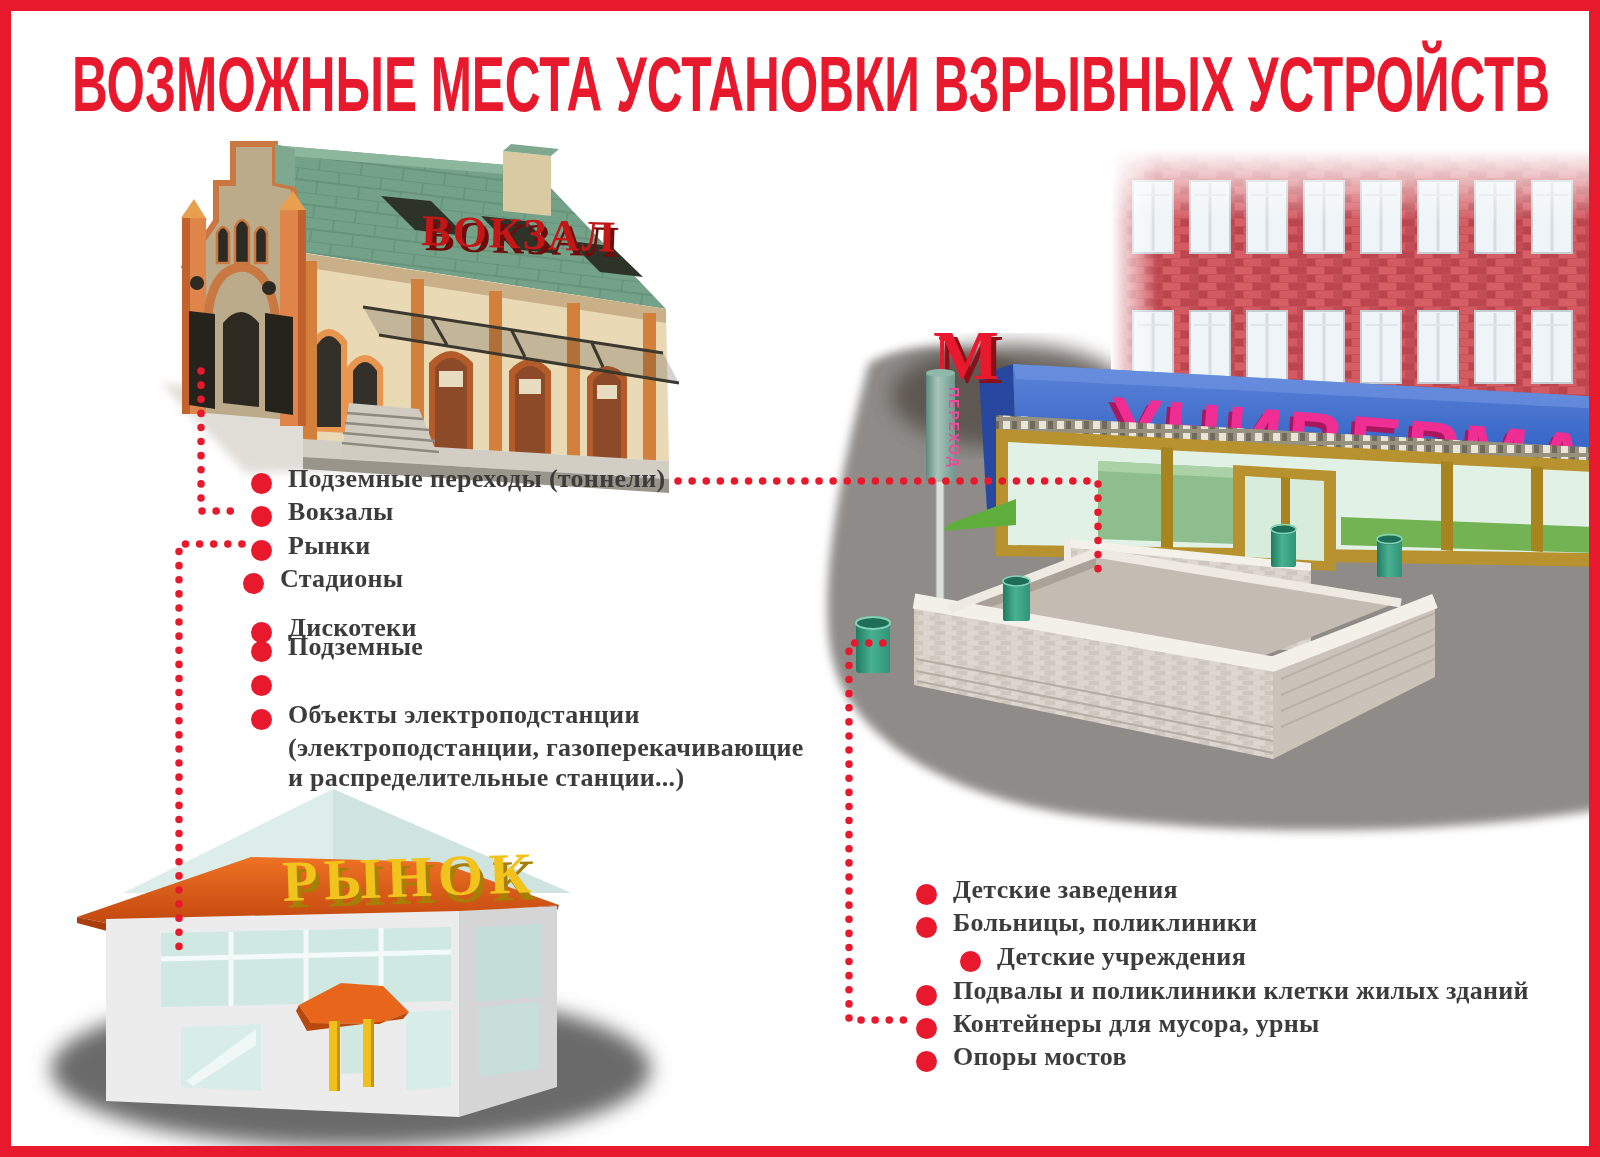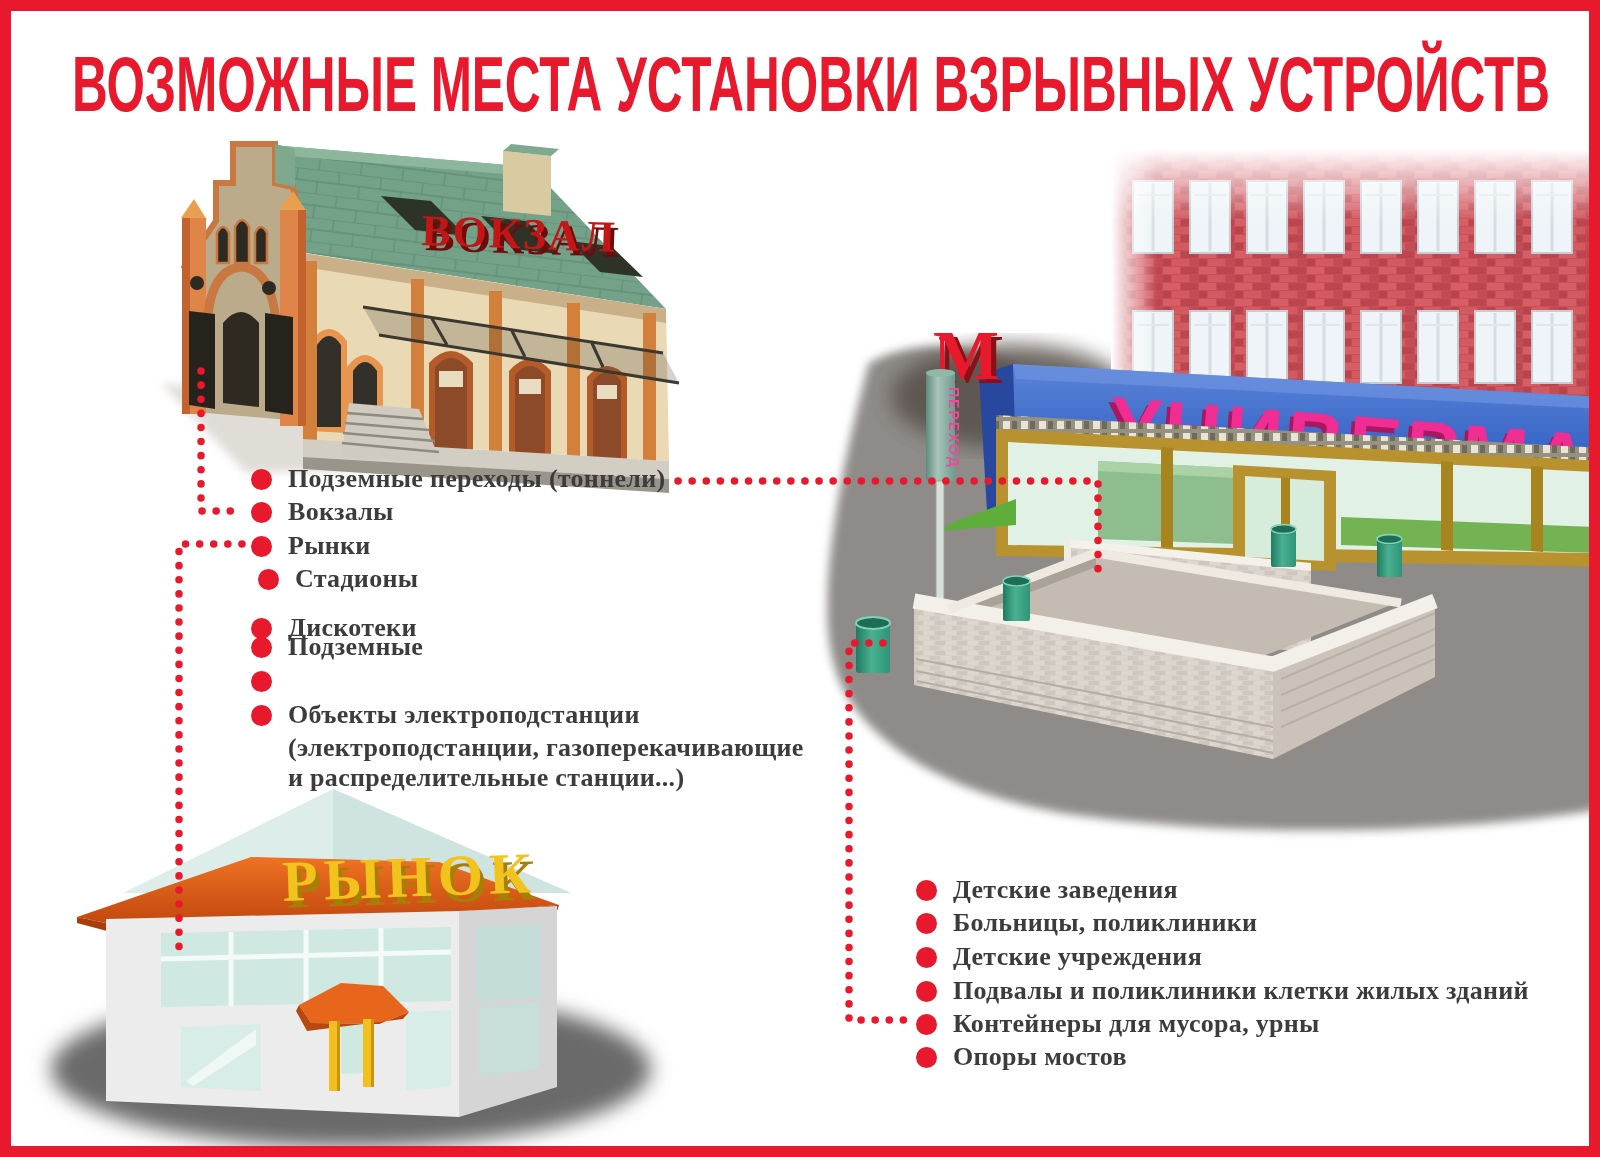--- a/index.html
+++ b/index.html
@@ -3,21 +3,21 @@
 <meta charset="utf-8">
 <style>
   html,body{margin:0;padding:0;background:#c8c8c8;}
   #poster{
     position:relative;width:1600px;height:1157px;background:#fff;
     box-sizing:border-box;border:11px solid var(--accent_red,#e8192c);
     overflow:hidden;font-family:"Liberation Serif",serif;
   }
   #scene{position:absolute;left:0;top:0;}
   #title-svg{position:absolute;left:0;top:0;}
-  .li-row{position:absolute;display:flex;align-items:center;height:30px;}
+  .li-row{position:absolute;display:flex;align-items:flex-end;height:30px;}
   .li-bullet{width:21px;height:21px;border-radius:50%;background:var(--accent_red,#e8192c);
     flex:0 0 21px;margin-right:16px;}
   .li-text{font-family:"Liberation Serif",serif;font-weight:700;font-size:26px;
     color:var(--text_dark,#3c3c3c);white-space:nowrap;letter-spacing:.3px;}
   .no-bullet .li-text{margin-left:37px;}
 </style>
 </head>
 <body>
 
 <div id="poster">
@@ -338,21 +338,21 @@
     <span class="li-text">Подземные переходы (тоннели)</span>
       </div>
   <div class="li-row" style="left:240px;top:486px">
     <span class="li-bullet"></span>
     <span class="li-text">Вокзалы</span>
       </div>
   <div class="li-row" style="left:240px;top:520px">
     <span class="li-bullet"></span>
     <span class="li-text">Рынки</span>
       </div>
-  <div class="li-row" style="left:247px;top:553px">
+  <div class="li-row" style="left:232px;top:553px">
     <span class="li-bullet"></span>
     <span class="li-text">Стадионы</span>
       </div>
   <div class="li-row" style="left:240px;top:602px">
     <span class="li-bullet"></span>
     <span class="li-text">Дискотеки</span>
       </div>
   <div class="li-row" style="left:240px;top:621px">
     <span class="li-bullet"></span>
     <span class="li-text">Подземные</span>
@@ -374,21 +374,21 @@
 
 <div>
   <div class="li-row" style="left:905px;top:864px">
     <span class="li-bullet"></span>
     <span class="li-text">Детские заведения</span>
       </div>
   <div class="li-row" style="left:905px;top:897px">
     <span class="li-bullet"></span>
     <span class="li-text">Больницы, поликлиники</span>
       </div>
-  <div class="li-row" style="left:905px;top:931px">
+  <div class="li-row" style="left:949px;top:931px">
     <span class="li-bullet"></span>
     <span class="li-text">Детские учреждения</span>
       </div>
   <div class="li-row" style="left:905px;top:965px">
     <span class="li-bullet"></span>
     <span class="li-text">Подвалы и поликлиники клетки жилых зданий</span>
       </div>
   <div class="li-row" style="left:905px;top:998px">
     <span class="li-bullet"></span>
     <span class="li-text">Контейнеры для мусора, урны</span>

